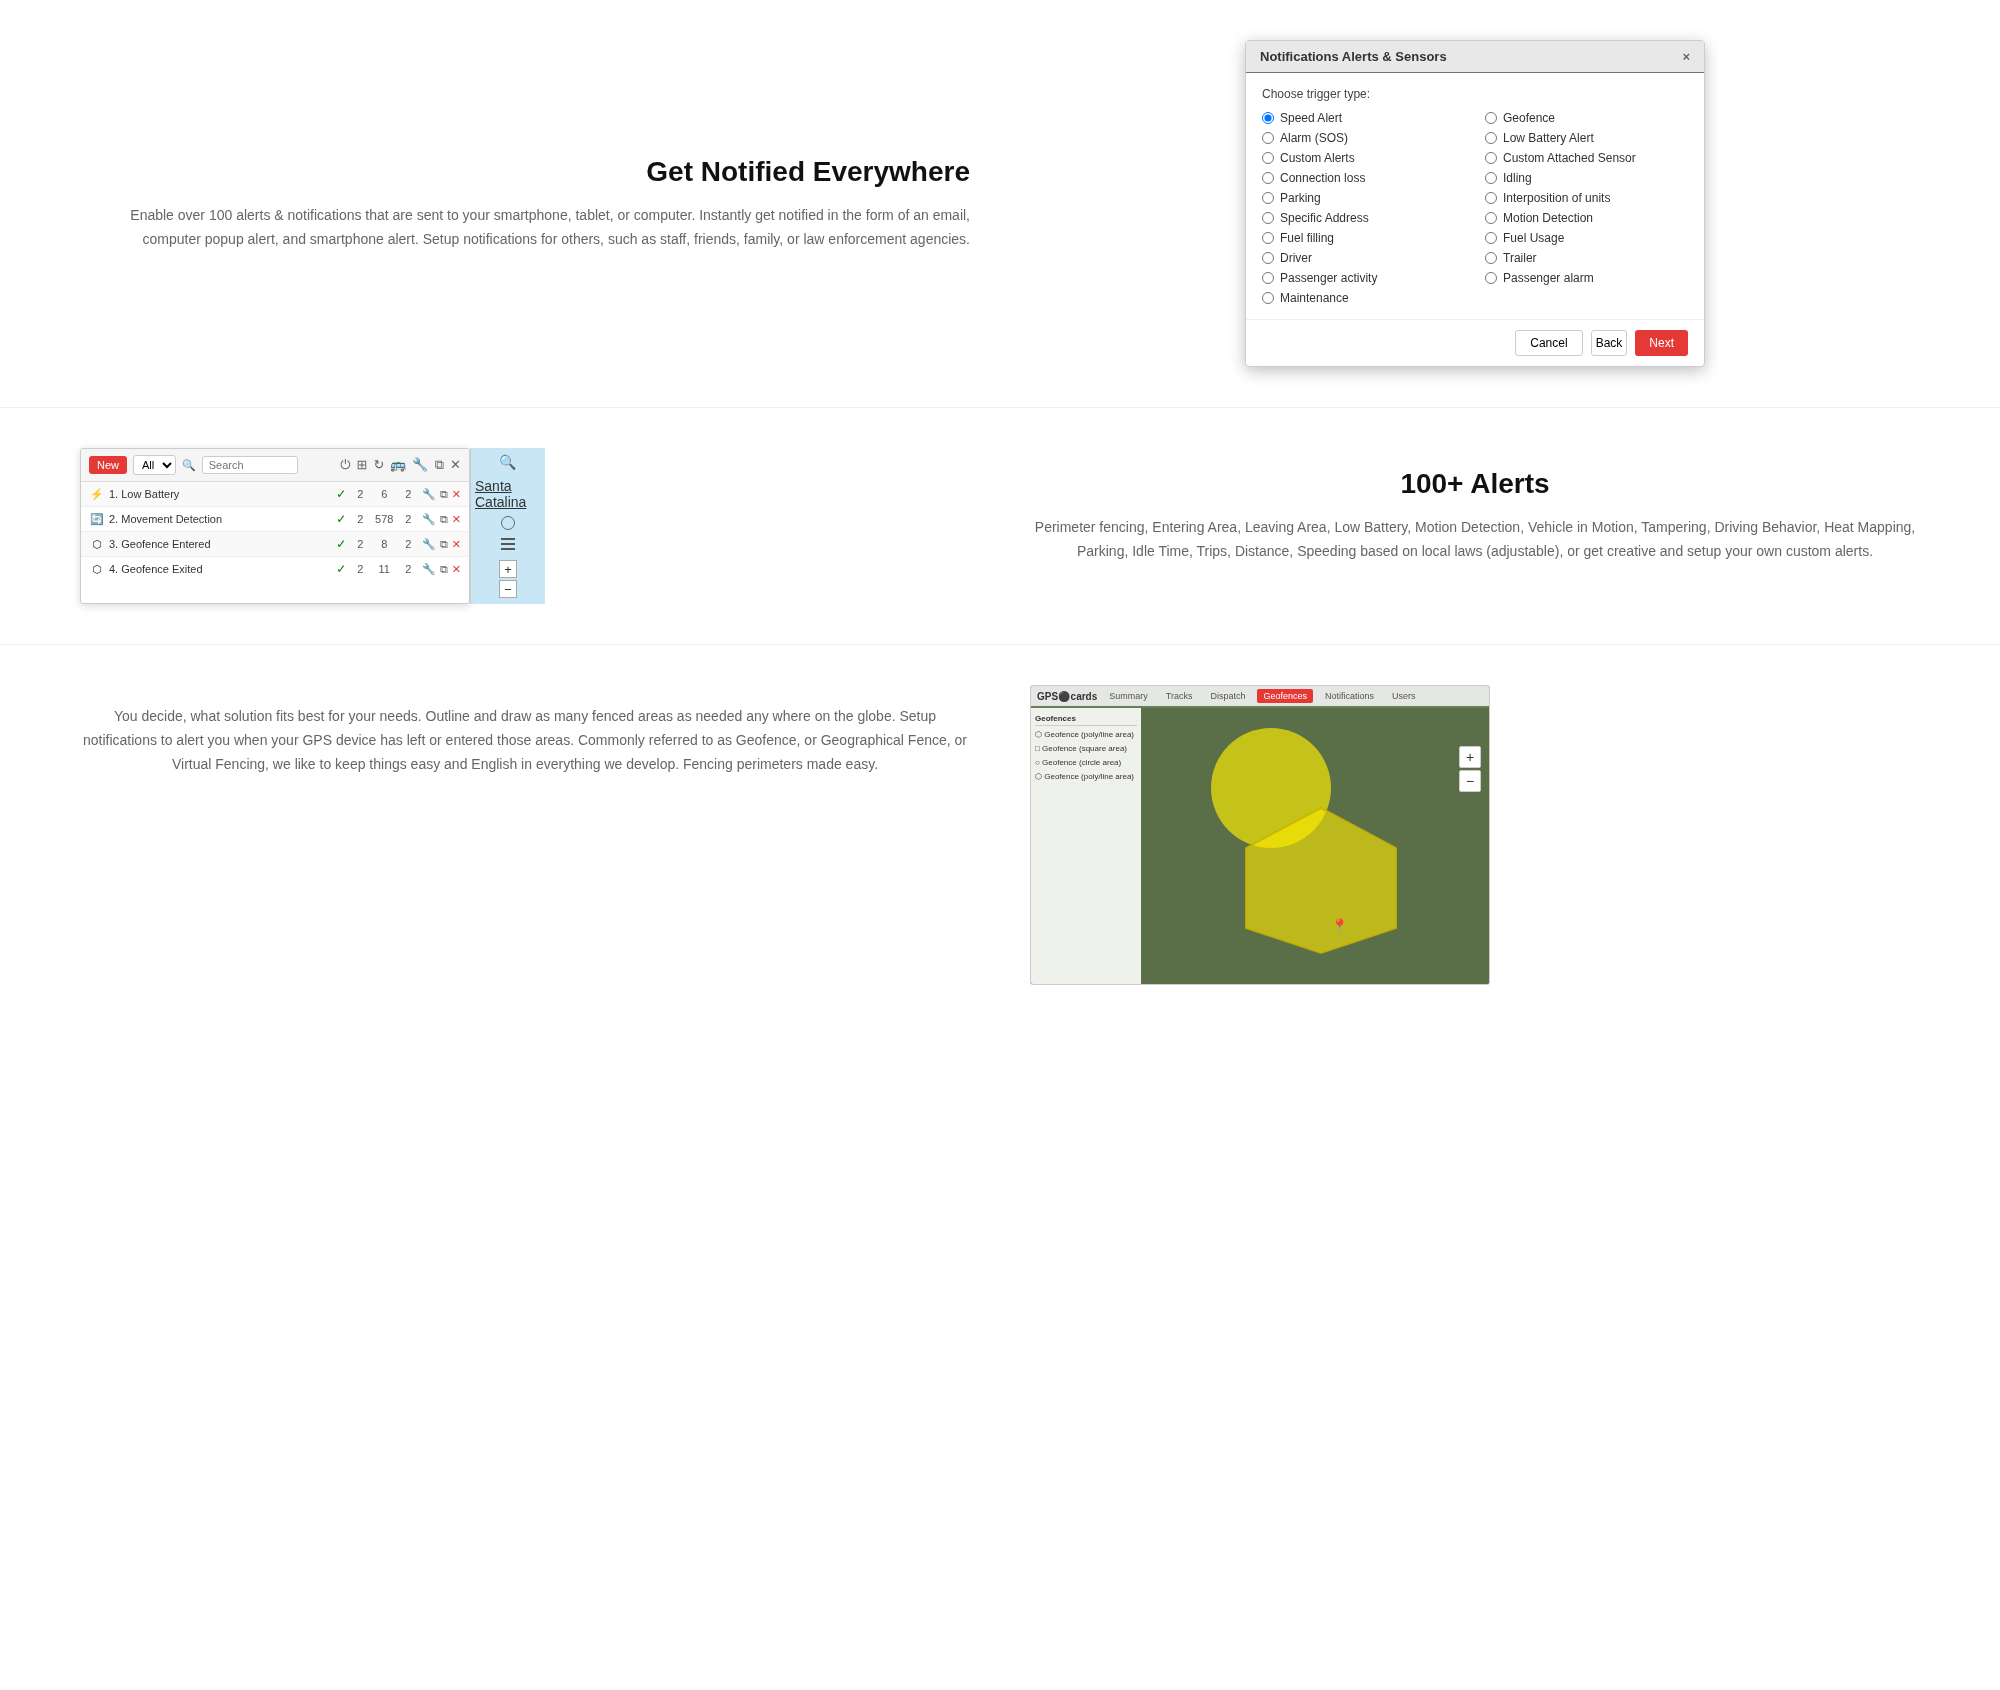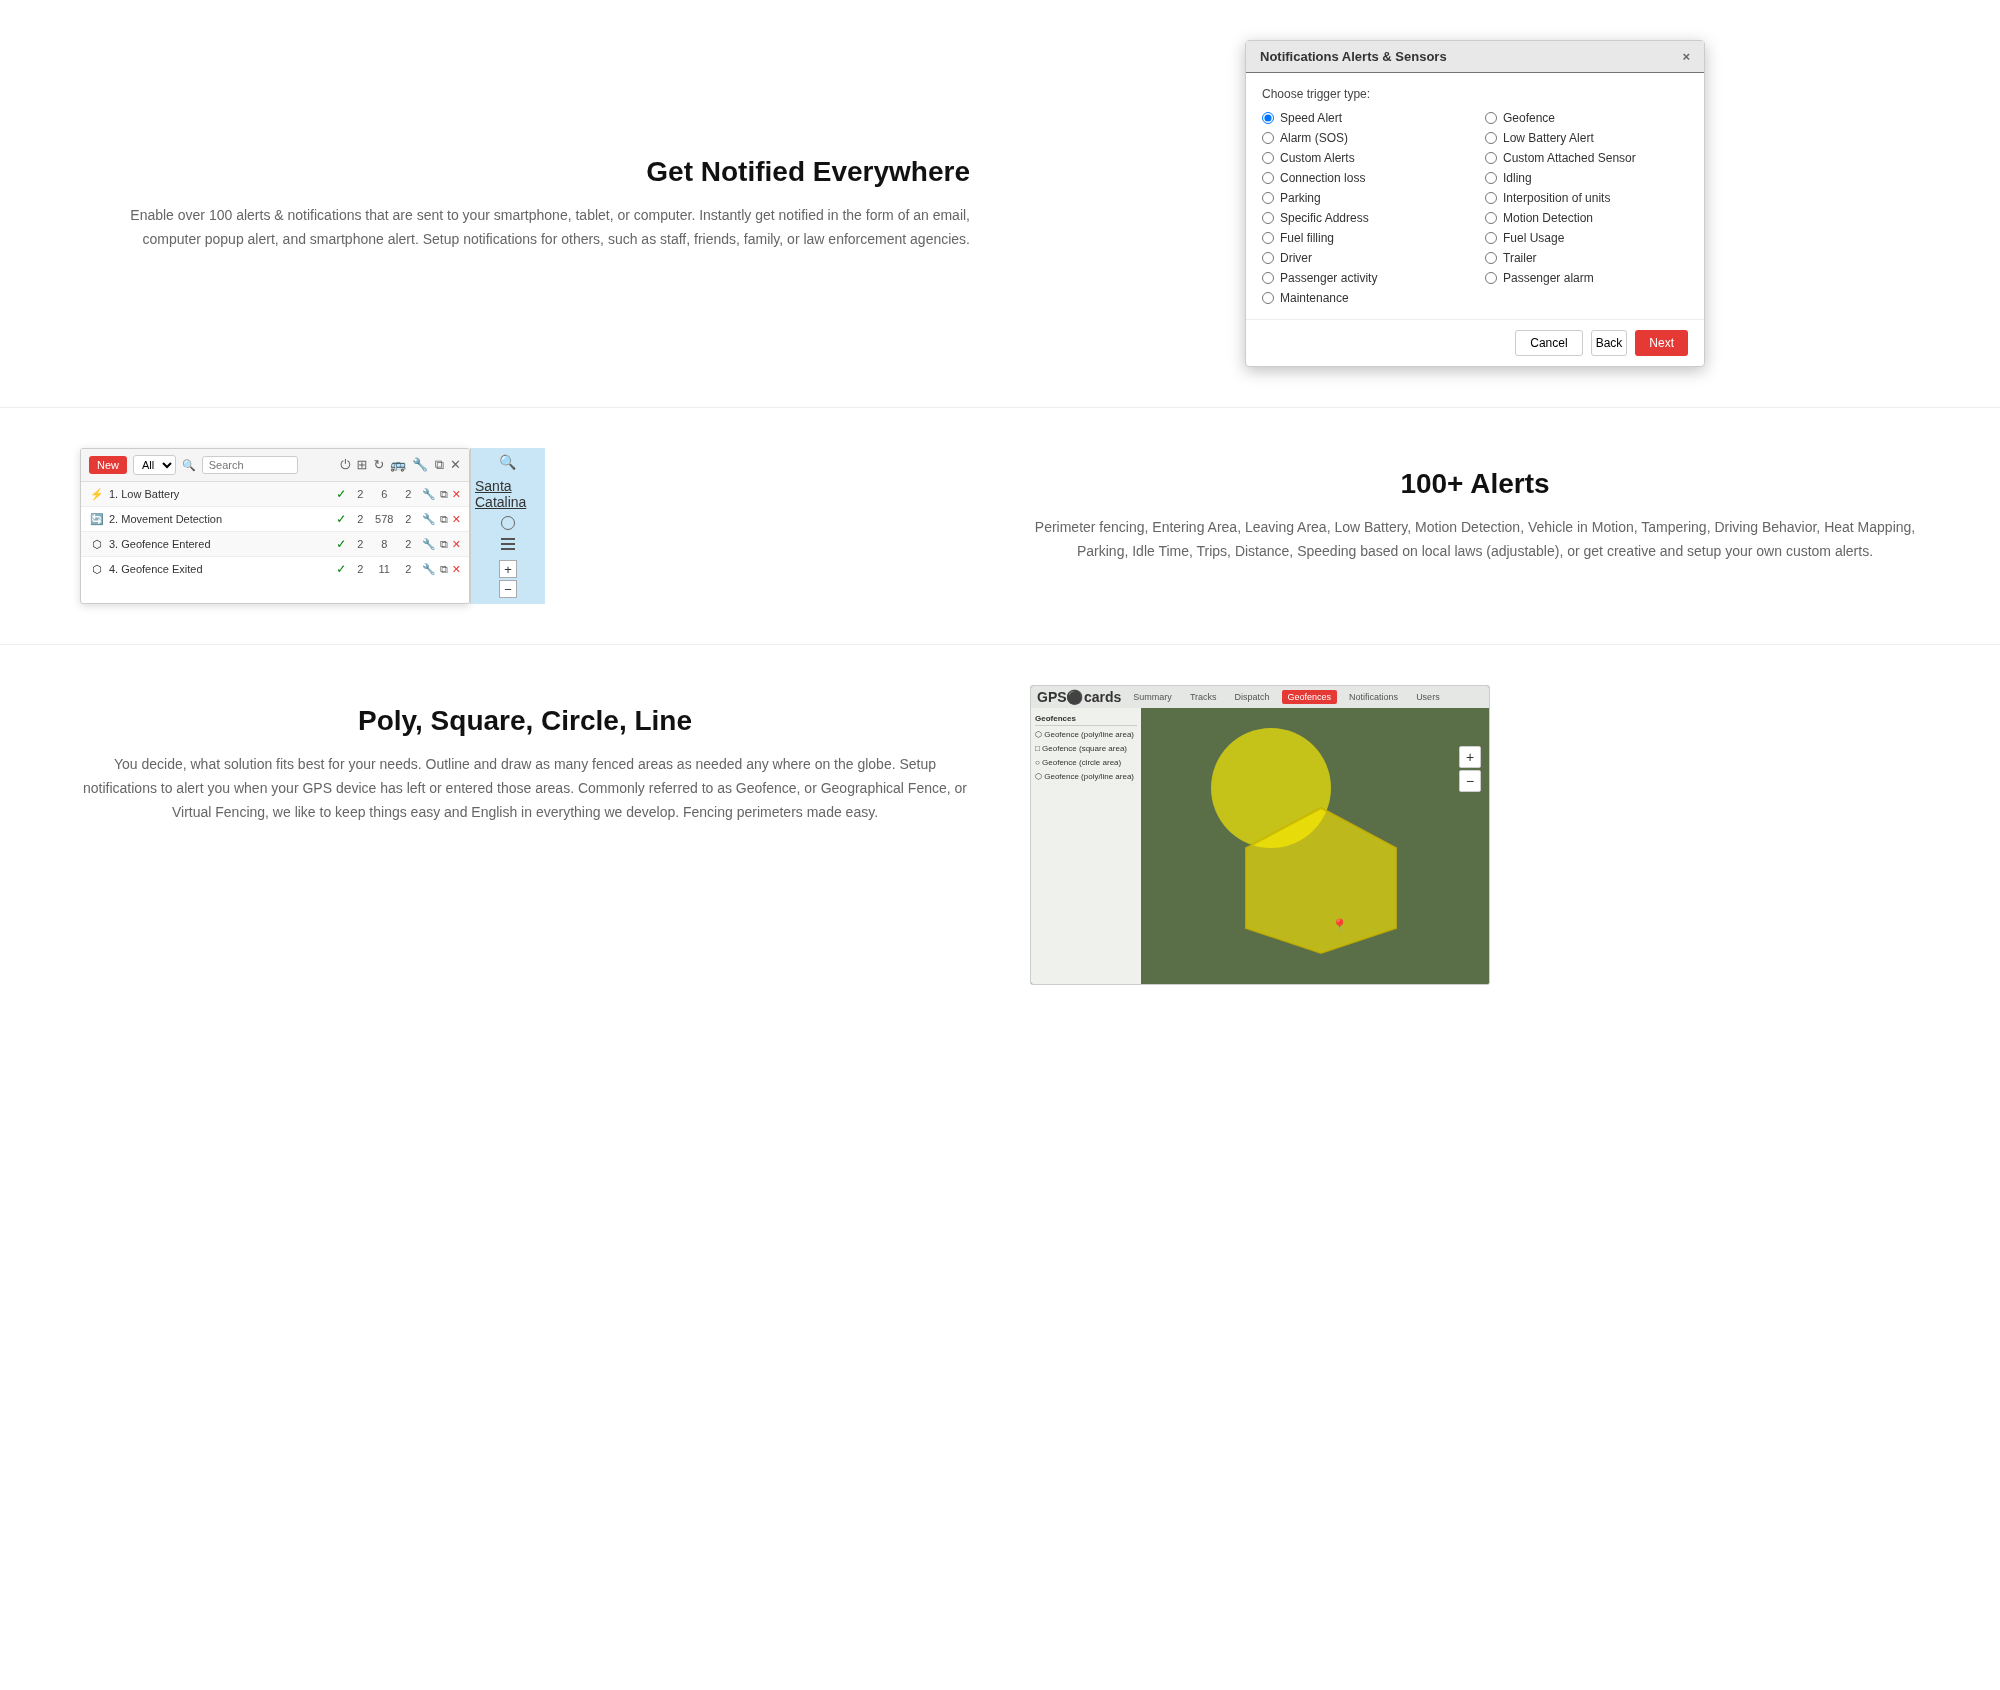--- a/index.html
+++ b/index.html
@@ -546,28 +546,27 @@
     </div>
   </div>
   <div class="text-col">
     <h2>100+ Alerts</h2>
     <p>Perimeter fencing, Entering Area, Leaving Area, Low Battery, Motion Detection, Vehicle in Motion, Tampering, Driving Behavior, Heat Mapping, Parking, Idle Time, Trips, Distance, Speeding based on local laws (adjustable), or get creative and setup your own custom alerts.</p>
   </div>
 </div>
 
 <div class="section-3">
   <div class="text-col">
-    <h2>Poly, Square, Circle, Line</h2>
     <p>You decide, what solution fits best for your needs. Outline and draw as many fenced areas as needed any where on the globe. Setup notifications to alert you when your GPS device has left or entered those areas. Commonly referred to as Geofence, or Geographical Fence, or Virtual Fencing, we like to keep things easy and English in everything we develop. Fencing perimeters made easy.</p>
   </div>
   <div class="img-col">
 
     <div class="geo-mockup">
       <div class="geo-toolbar">
-        <span style="font-size:14px;font-weight:bold;color:#333;">GPS⚫cards</span>
+        <span style="font-size:10px;font-weight:bold;color:#333;">GPS⚫cards</span>
         <span class="tab">Summary</span>
         <span class="tab">Tracks</span>
         <span class="tab">Dispatch</span>
         <span class="tab-active">Geofences</span>
         <span class="tab">Notifications</span>
         <span class="tab">Users</span>
       </div>
 
       <div class="geo-sidebar">
         <div style="font-size:8px;font-weight:bold;padding:2px 0;border-bottom:1px solid #ccc;margin-bottom:2px;">Geofences</div>

